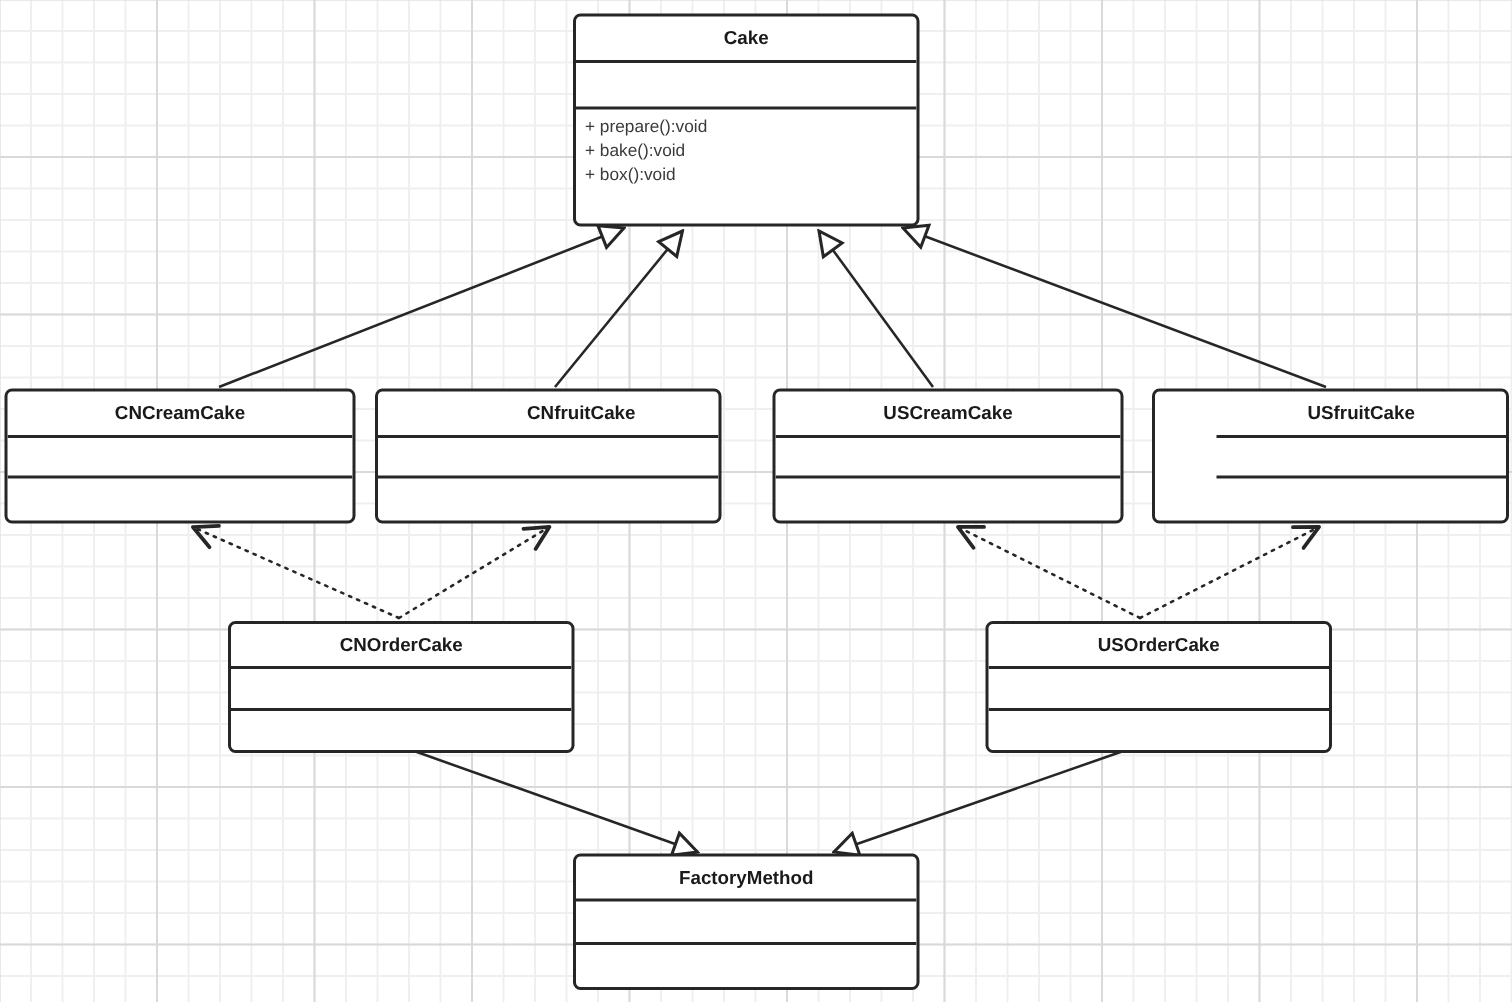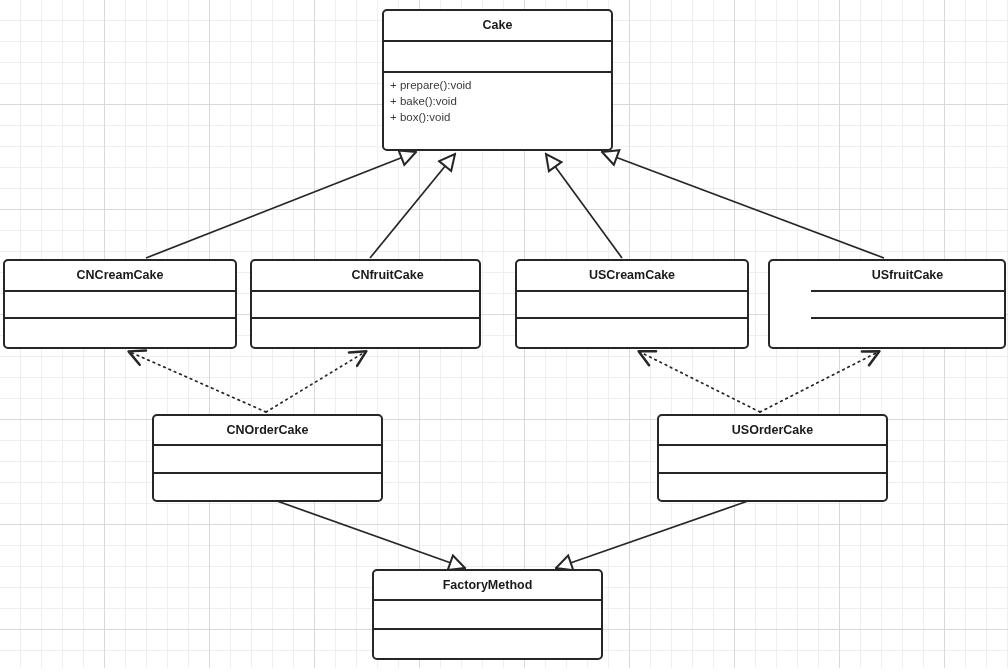--- a/index.html
+++ b/index.html
@@ -150,19 +150,19 @@
     <div class="uml-attrs" style="height:28px;"></div>
     <div class="uml-ops"></div>
   </div>
 
   <div class="uml-class" style="left:645px; top:414px; width:231px; height:88px;margin-left:12px;">
     <div class="uml-name" style="height:30px;">USOrderCake</div>
     <div class="uml-attrs" style="height:28px;"></div>
     <div class="uml-ops"></div>
   </div>
 
-  <div class="uml-class" style="left:372px; top:569px; width:231px; height:91px;">
+  <div class="uml-class" style="left:382px; top:569px; width:231px; height:91px;">
     <div class="uml-name" style="height:30px;">FactoryMethod</div>
     <div class="uml-attrs" style="height:29px;"></div>
     <div class="uml-ops"></div>
   </div>
 
 </div>
 
 </body></html>

